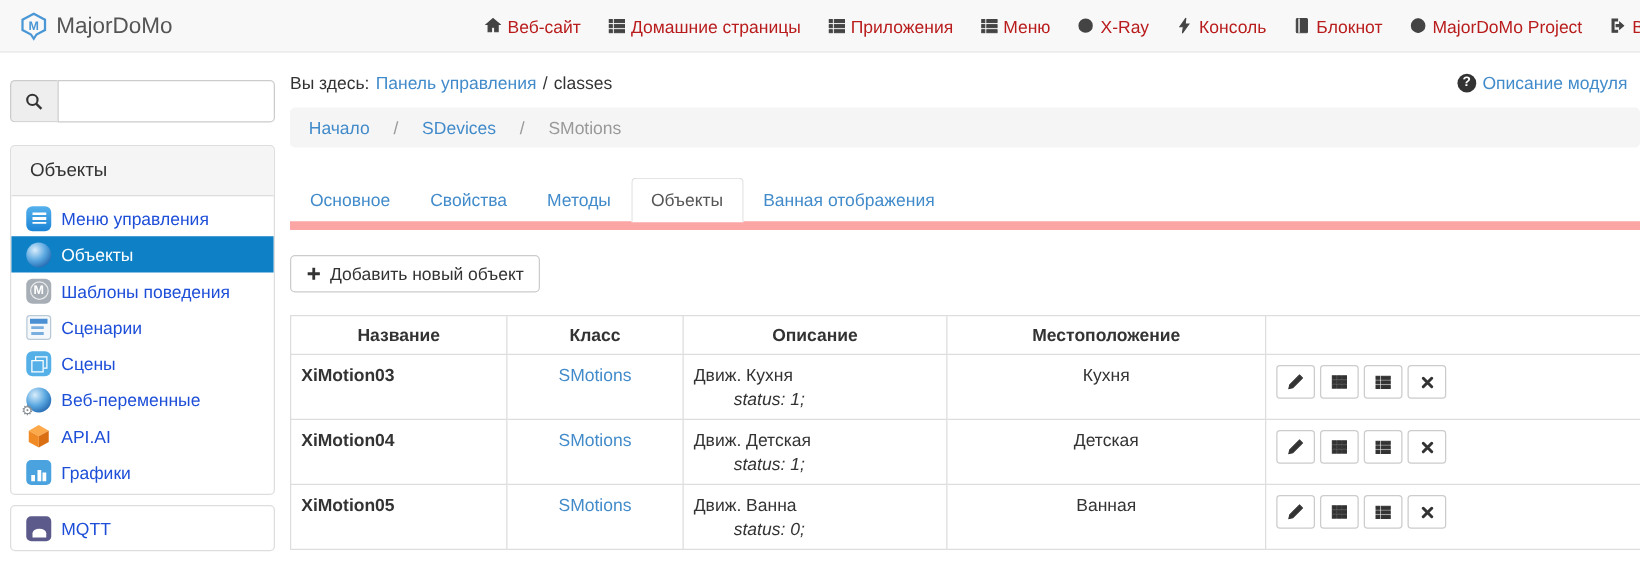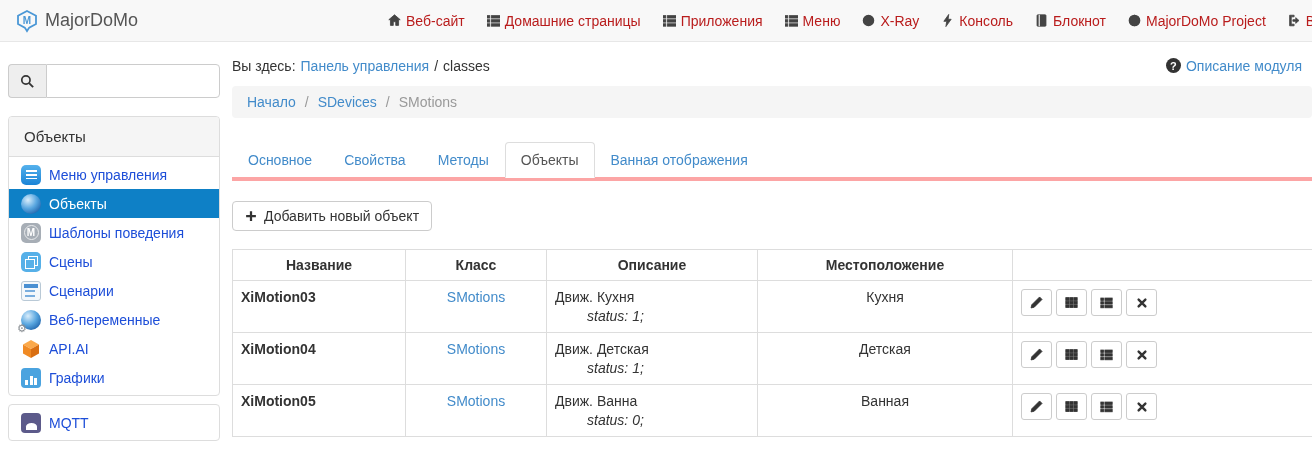--- a/index.html
+++ b/index.html
@@ -68,31 +68,31 @@
   .si-charts i { display: block; width: 3px; background: #fff; }
   .si-charts i:nth-child(1) { height: 5px; } .si-charts i:nth-child(2) { height: 9px; } .si-charts i:nth-child(3) { height: 7px; }
   .si-mqtt { border-radius: 4px; background: #5c5a8a; }
   .si-mqtt::before { content: ""; width: 11px; height: 7px; background: #fff; border-radius: 50% 50% 0 0; align-self: flex-end; margin-bottom: 3px; }
 
   
   .where-row { display: flex; justify-content: space-between; align-items: center; margin: 0 10px 0 0; }
   .where-left { display: flex; gap: 5px; align-items: center; }
   .link { color: #428bca; cursor: pointer; }
   .muted { color: #999; }
-  .help-link { display: flex; gap: 5px; color: #428bca; cursor: pointer; }
+  .help-link { display: flex; align-items: center; gap: 5px; color: #428bca; cursor: pointer; }
   .qicon { width: 15px; height: 15px; border-radius: 50%; background: #333; color: #fff;
     font-size: 11px; font-weight: bold; display: inline-flex; align-items: center; justify-content: center; }
   .qicon::before { content: "?"; }
   .crumb-panel {
     background: #f5f5f5; border-radius: 4px; padding: 8px 15px; margin: 12px 0 24px;
-    display: flex; gap: 9px; align-items: flex-start;
-  }
-
-  
-  .tabs { display: flex; list-style: none; border-bottom: 4px solid #fca5a5; margin-bottom: 0; }
+    display: flex; gap: 19px; align-items: flex-start;
+  }
+
+  
+  .tabs { display: flex; list-style: none; border-bottom: 7px solid #fca5a5; margin-bottom: 0; }
   .tab {
     padding: 9px 15px; margin-bottom: -1px; color: #428bca; cursor: pointer;
     border: 1px solid transparent; border-radius: 4px 4px 0 0;
   }
   .tab.active { background: #fff; border-color: #ddd #ddd transparent; color: #555; cursor: default; }
 
   
   .add-btn {
     margin: 20px 0 18px; display: inline-flex; align-items: center; gap: 7px;
     background: #fff; border: 1px solid #ccc; border-radius: 4px; padding: 6px 12px;
@@ -226,26 +226,26 @@
         </li>
         <li class="side-item active">
           <span class="si si-sphere"></span>
           <span>Объекты</span>
         </li>
         <li class="side-item">
           <span class="si si-template"></span>
           <span>Шаблоны поведения</span>
         </li>
         <li class="side-item">
+          <span class="si si-scripts"></span>
+          <span>Сценарии</span>
+        </li>
+        <li class="side-item">
           <span class="si si-scenes"></span>
           <span>Сцены</span>
-        </li>
-        <li class="side-item">
-          <span class="si si-scripts"></span>
-          <span>Сценарии</span>
         </li>
         <li class="side-item">
           <span class="si si-webvars"></span>
           <span>Веб-переменные</span>
         </li>
         <li class="side-item">
           <svg class="si" width="20" height="20" viewBox="0 0 20 20">
             <path d="M10 1 L18 5.5 L10 10 L2 5.5 Z" fill="#fba94b"></path>
             <path d="M2 5.5 L10 10 V19 L2 14.5 Z" fill="#f08a24"></path>
             <path d="M18 5.5 L10 10 V19 L18 14.5 Z" fill="#d96f12"></path>

